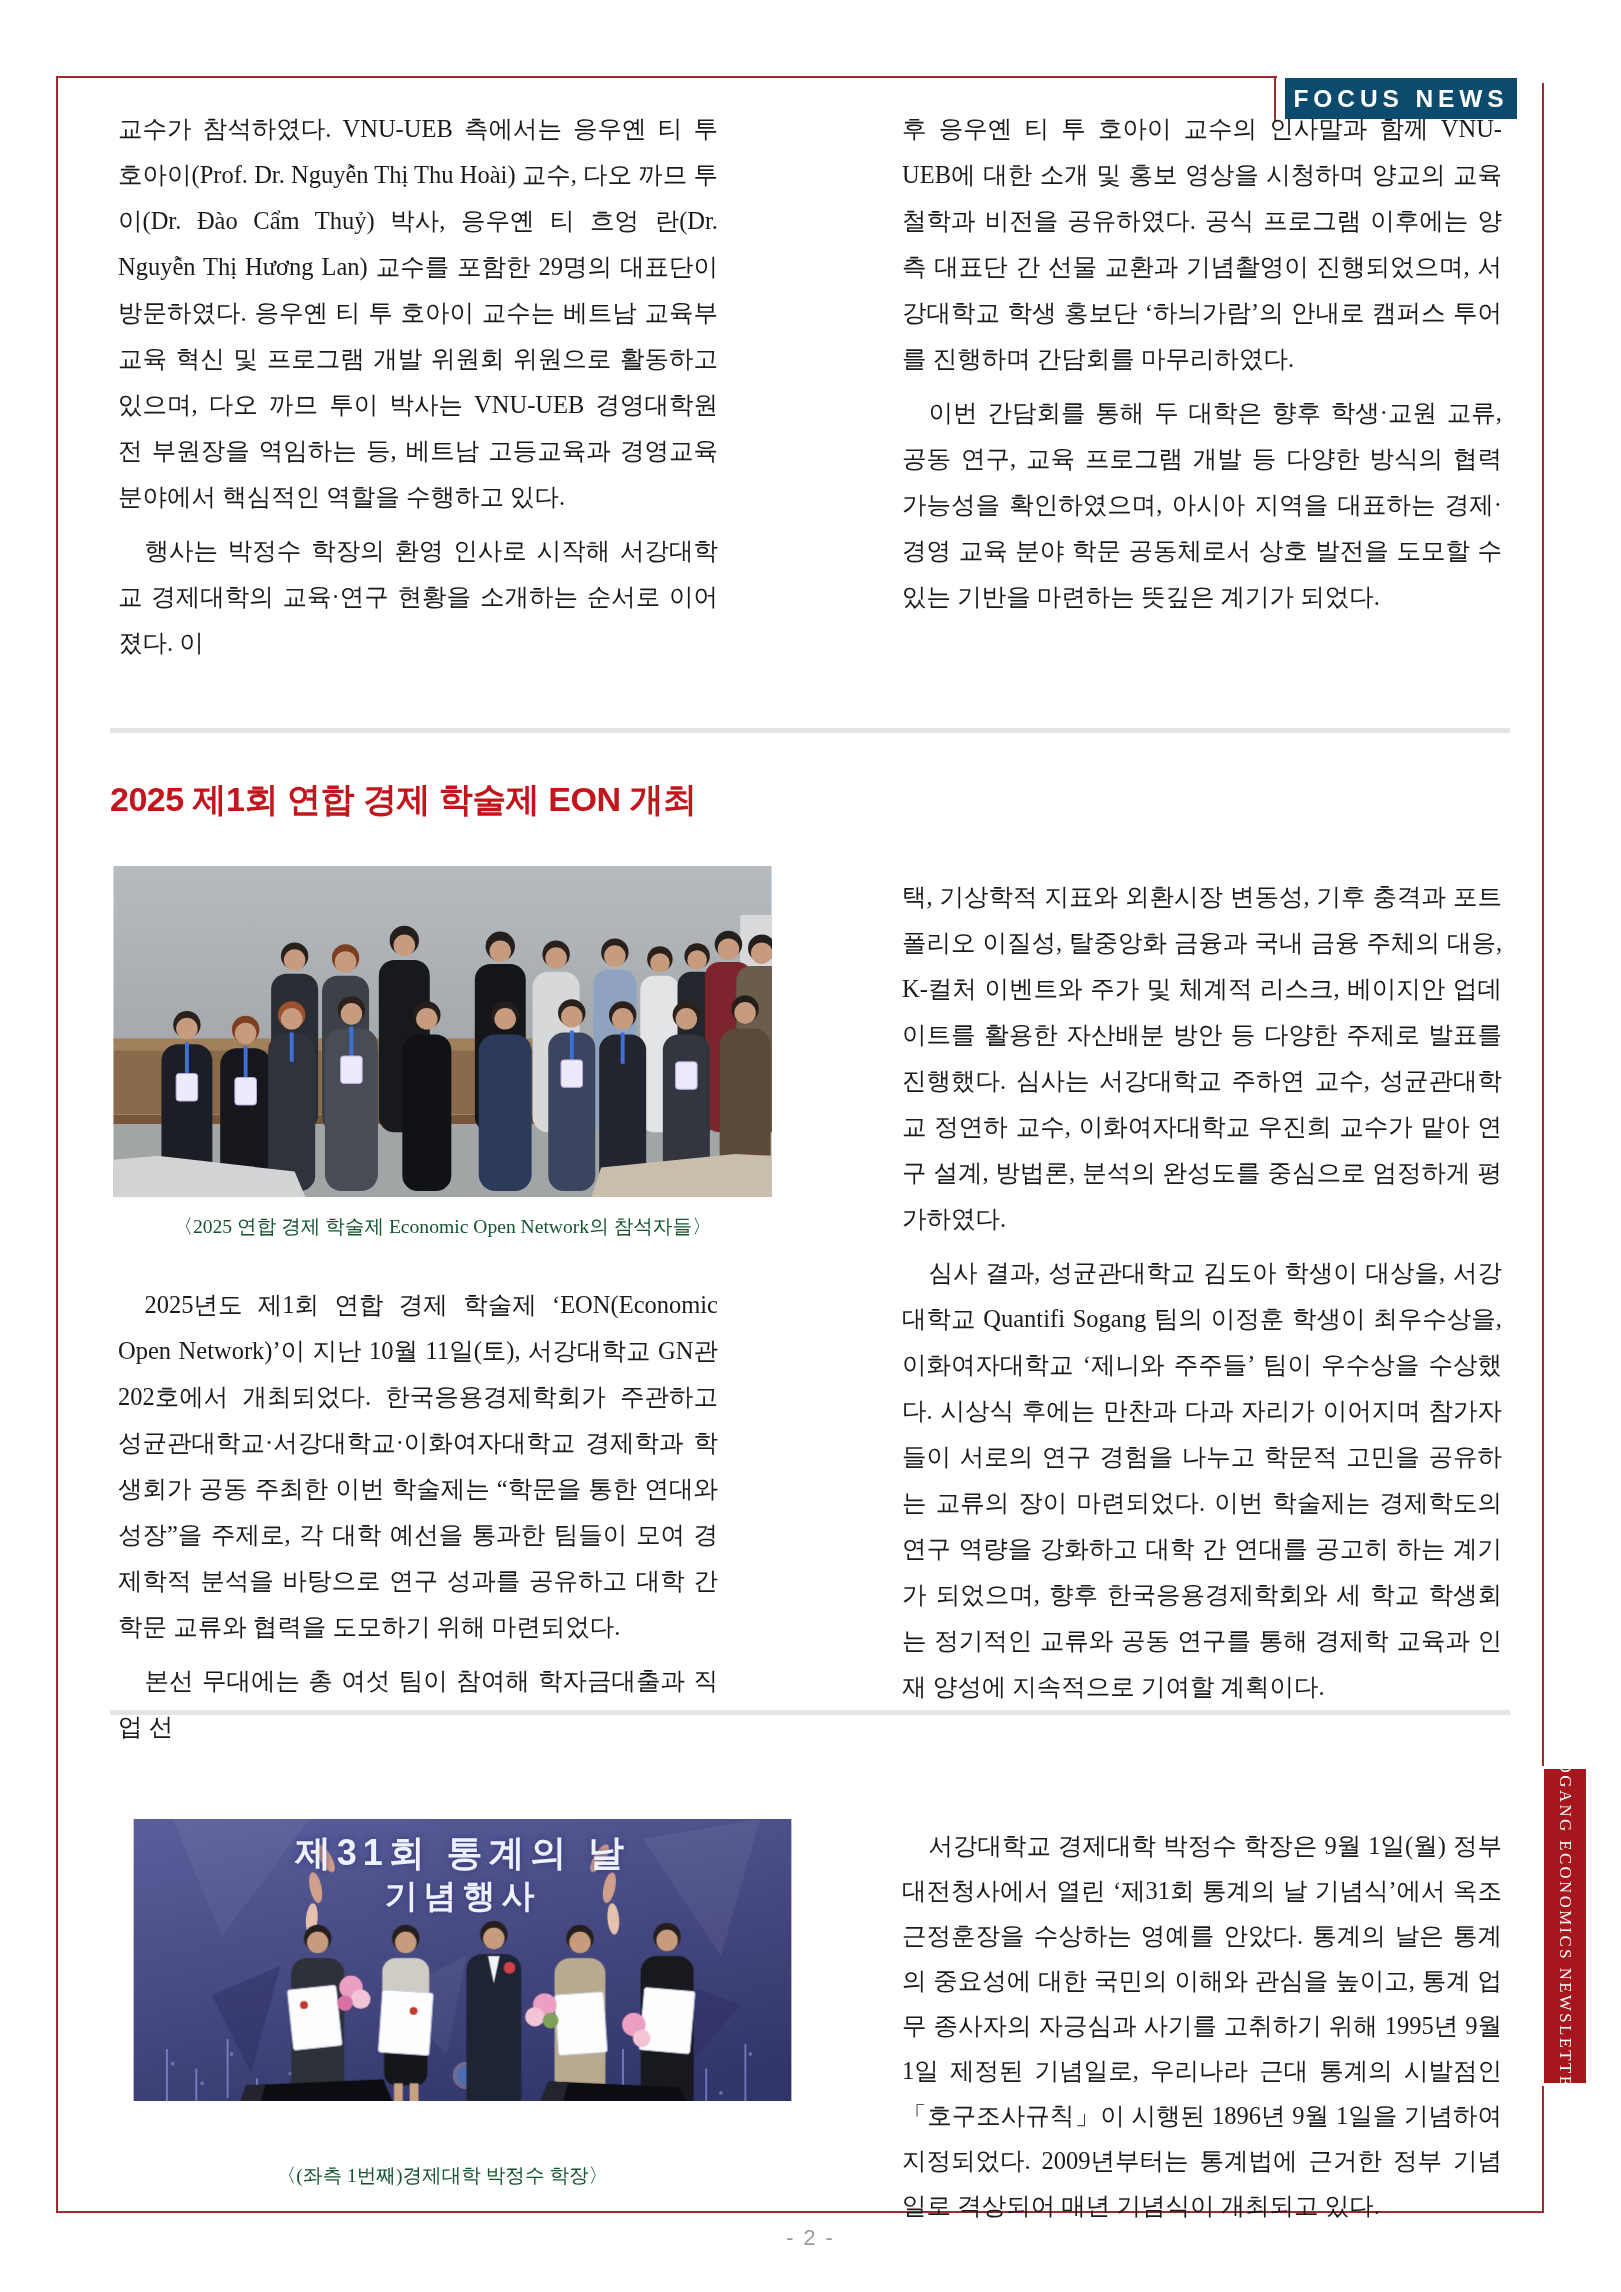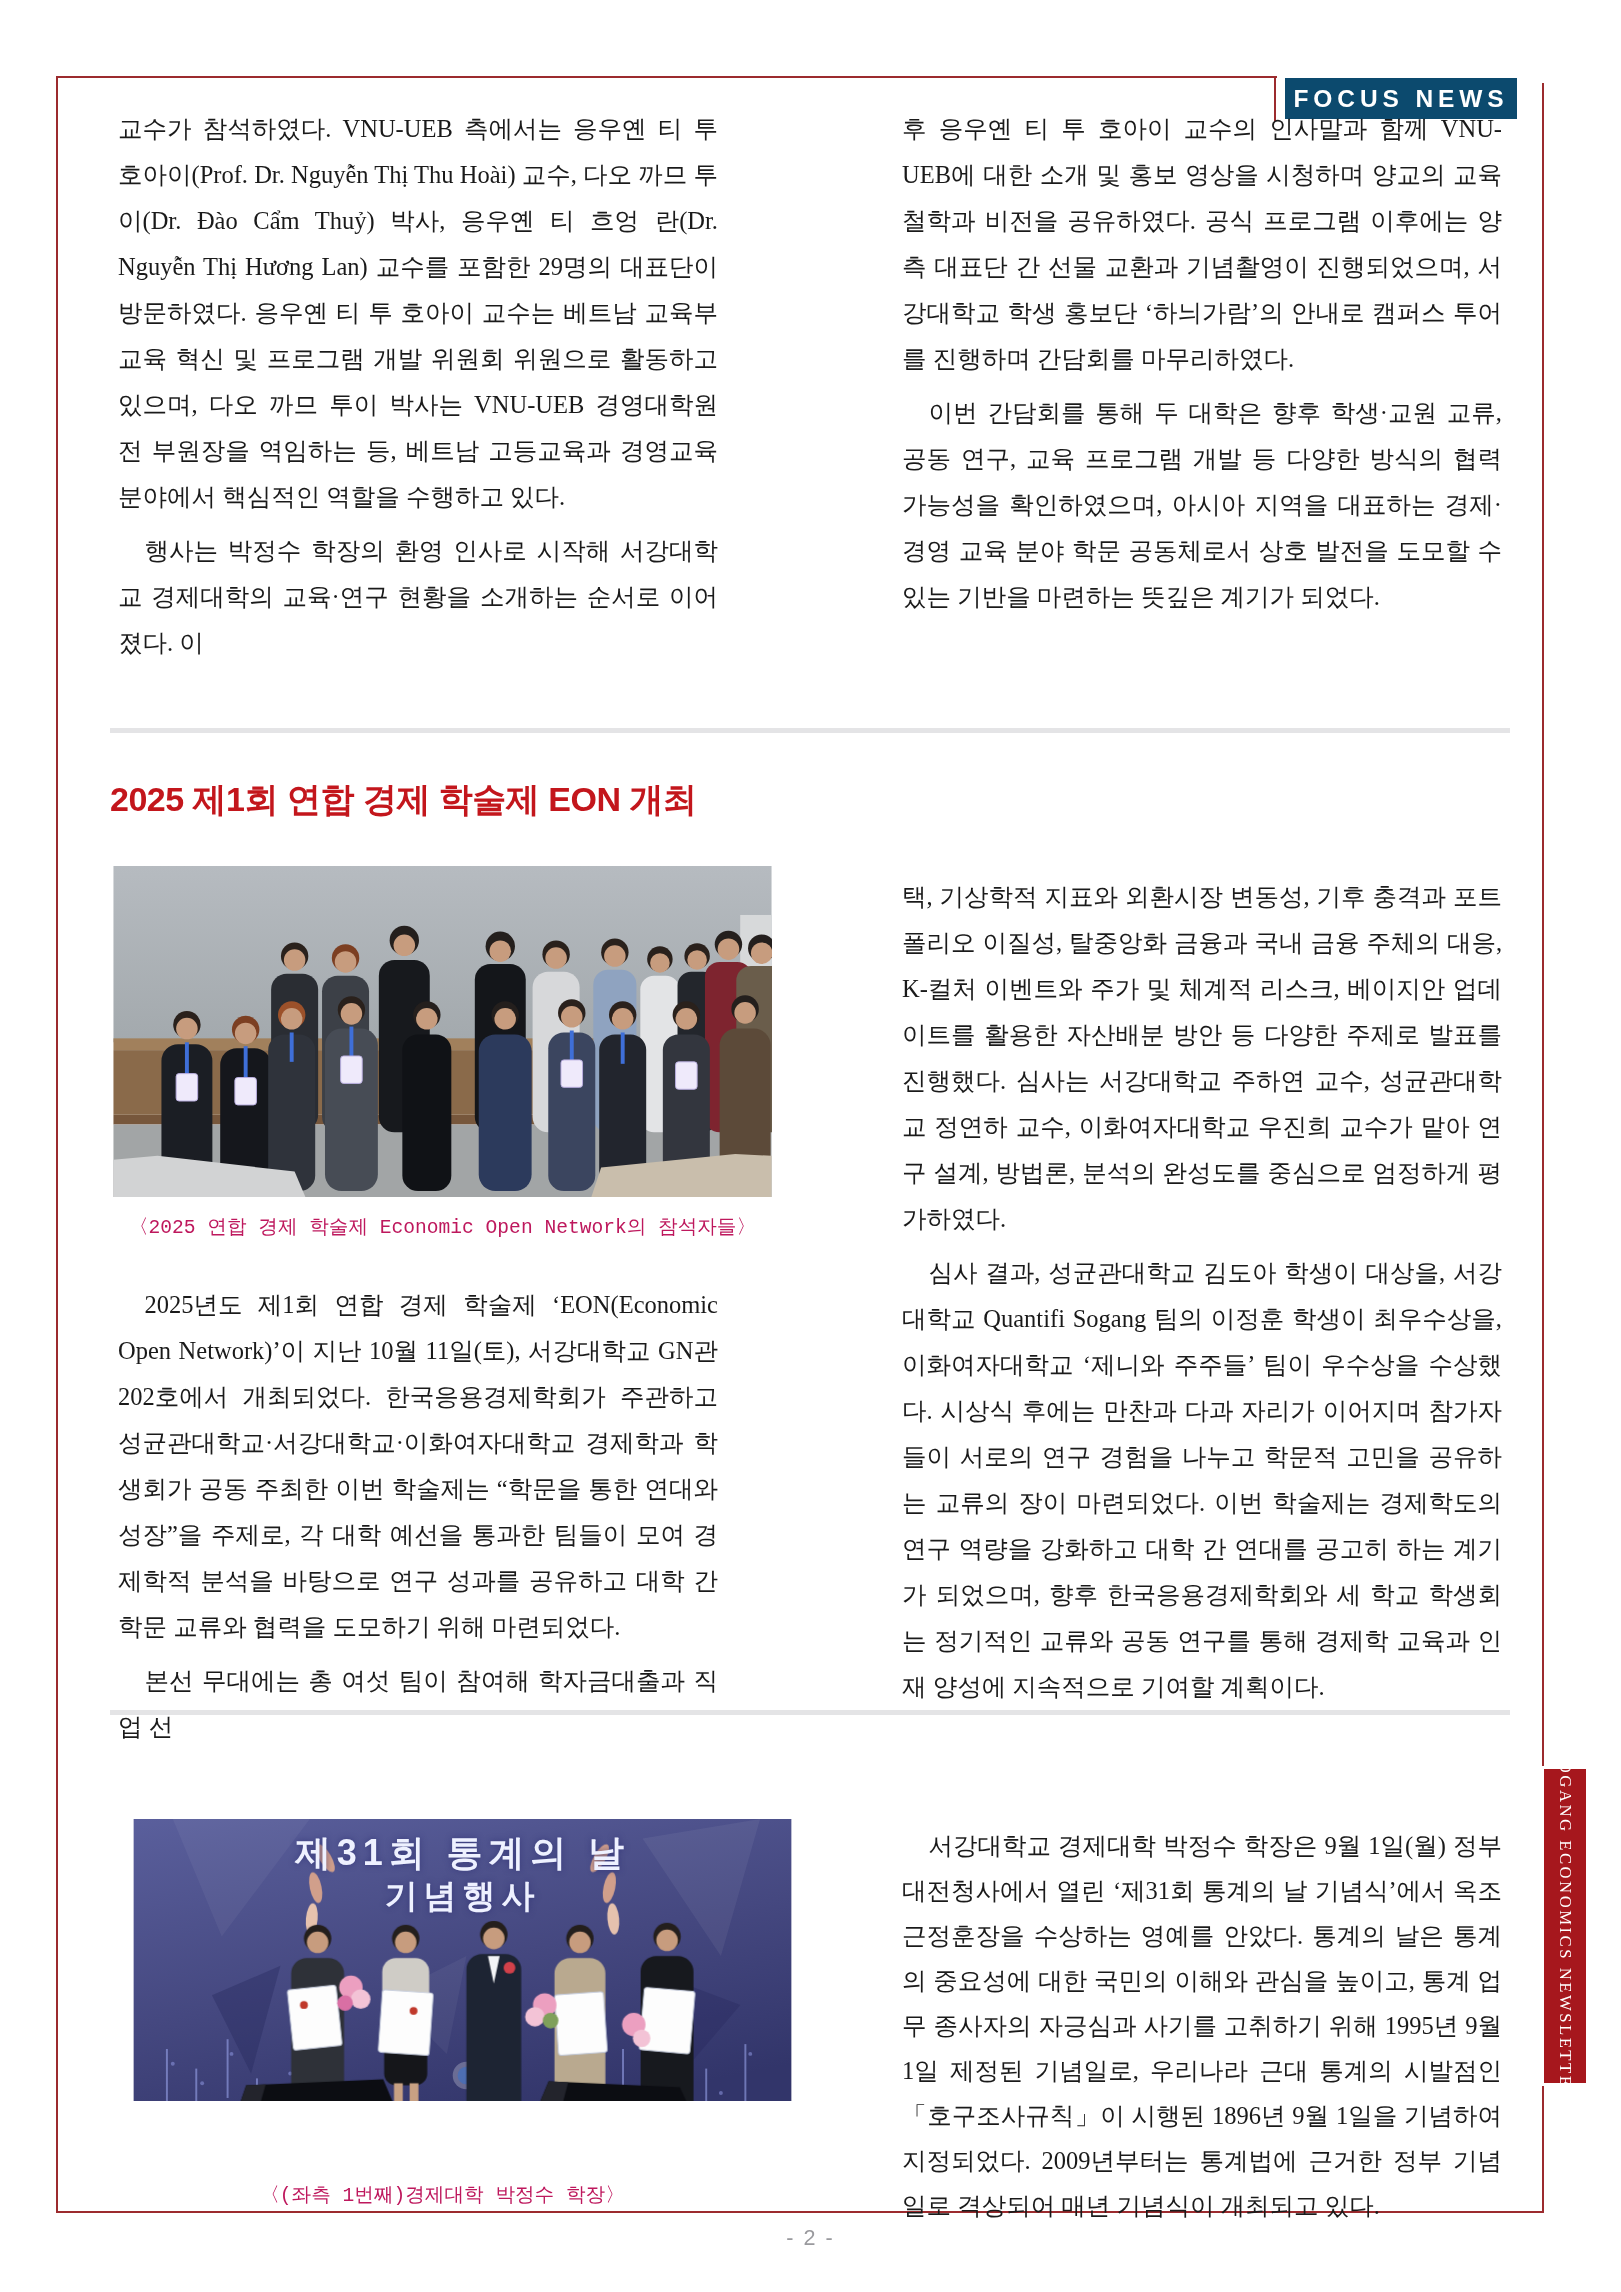--- a/index.html
+++ b/index.html
@@ -23,21 +23,21 @@
   .col p{margin:8px;}
   .col p.indent{text-indent:26.5px;}
   .divider{position:absolute;left:110px;width:1400px;height:4.9px;background:#e4e4e6;}
   .headline{
     position:absolute;left:110px;font-family:"Liberation Sans","DejaVu Sans",sans-serif;
     font-weight:800;font-size:34px;color:#c3161c;letter-spacing:-0.5px;white-space:nowrap;
   }
   .photo{position:absolute;left:113px;width:659px;overflow:hidden;}
   .caption{
     position:absolute;left:113px;width:659px;text-align:center;
-    font-family:Liberation Mono, monospace;font-size:19.6px;color:#be185d;
+    font-family:Liberation Serif, serif;font-size:19.6px;color:#14532d;
   }
   .banner-text{
     position:absolute;width:100%;text-align:center;color:#eef1ff;
     font-family:"Liberation Sans","DejaVu Sans",sans-serif;font-weight:800;letter-spacing:5.9px;
     text-shadow:0 0 5.9px rgba(40,40,110,.6);
   }
   .banner-line1{top:9.8px;font-size:36px;}
   .banner-line2{top:55px;font-size:33px;}
   .side-gap{position:absolute;left:1538px;top:1766px;width:9.8px;height:320px;background:#ffffff;}
   .side-strip{
@@ -333,21 +333,21 @@
 
       <polygon points="95,330 115,272 255,266 282,330" fill="#0c0d12"></polygon>
       <polygon points="398,330 424,268 558,274 584,330" fill="#0c0d12"></polygon>
       <rect x="20" y="296" width="70" height="34" fill="#101117"></rect>
       <polygon points="95,330 115,272 135,271 118,330" fill="#23242c"></polygon>
       <polygon points="398,330 424,268 444,269 428,330" fill="#23242c"></polygon>
     </svg>
     <div class="banner-text banner-line1">제31회 통계의 날</div>
     <div class="banner-text banner-line2">기념행사</div>
   </div>
-  <div class="caption" style="top:2162px;margin-top:19px;">〈(좌측 1번째)경제대학 박정수 학장〉</div>
+  <div class="caption" style="top:2162px;">〈(좌측 1번째)경제대학 박정수 학장〉</div>
 
   <div class="col" style="left:894px;top:1815px;line-height:45px;">
     <p class="indent">서강대학교 경제대학 박정수 학장은 9월 1일(월) 정부대전청사에서 열린 ‘제31회 통계의 날 기념식’에서 옥조근정훈장을 수상하는 영예를 안았다. 통계의 날은 통계의 중요성에 대한 국민의 이해와 관심을 높이고, 통계 업무 종사자의 자긍심과 사기를 고취하기 위해 1995년 9월 1일 제정된 기념일로, 우리나라 근대 통계의 시발점인 「호구조사규칙」이 시행된 1896년 9월 1일을 기념하여 지정되었다. 2009년부터는 통계법에 근거한 정부 기념일로 격상되어 매년 기념식이 개최되고 있다.</p>
   </div>
 
   <div class="side-gap"></div>
   <div class="side-strip">
     <span>SOGANG ECONOMICS NEWSLETTER</span>
   </div>
 

